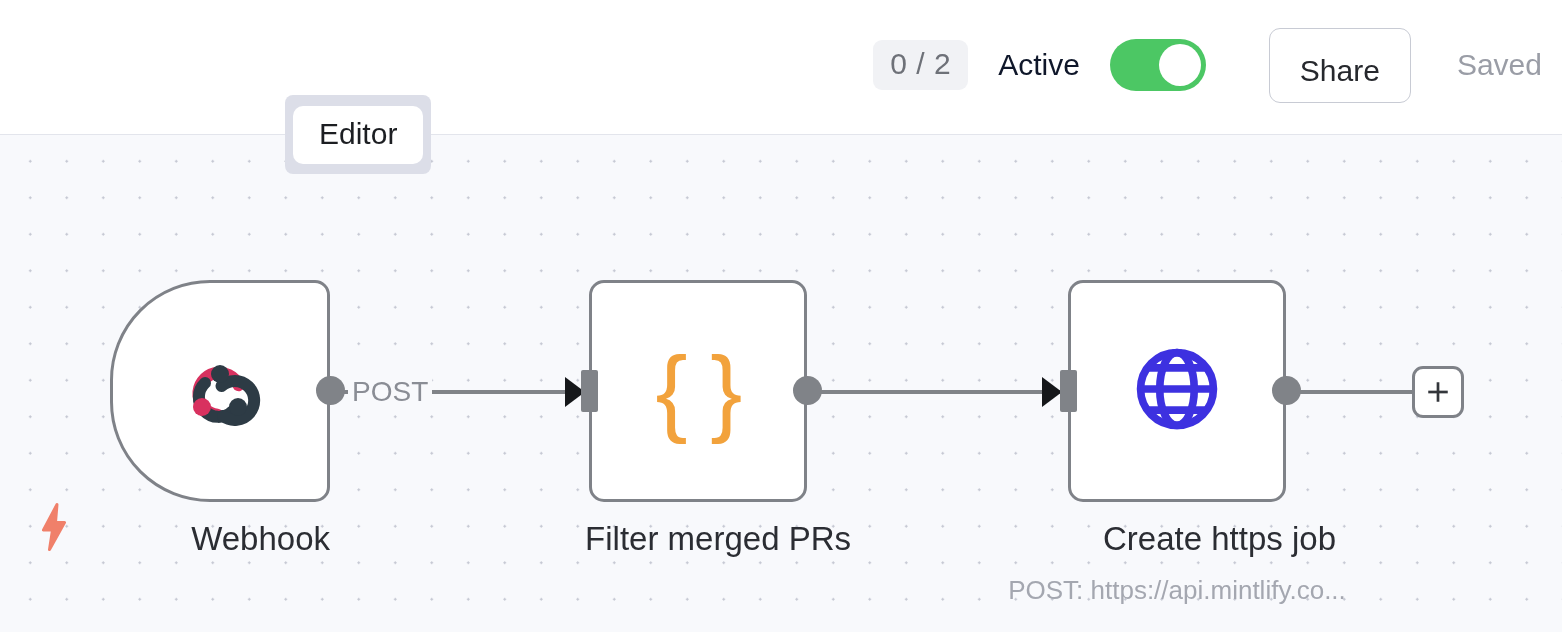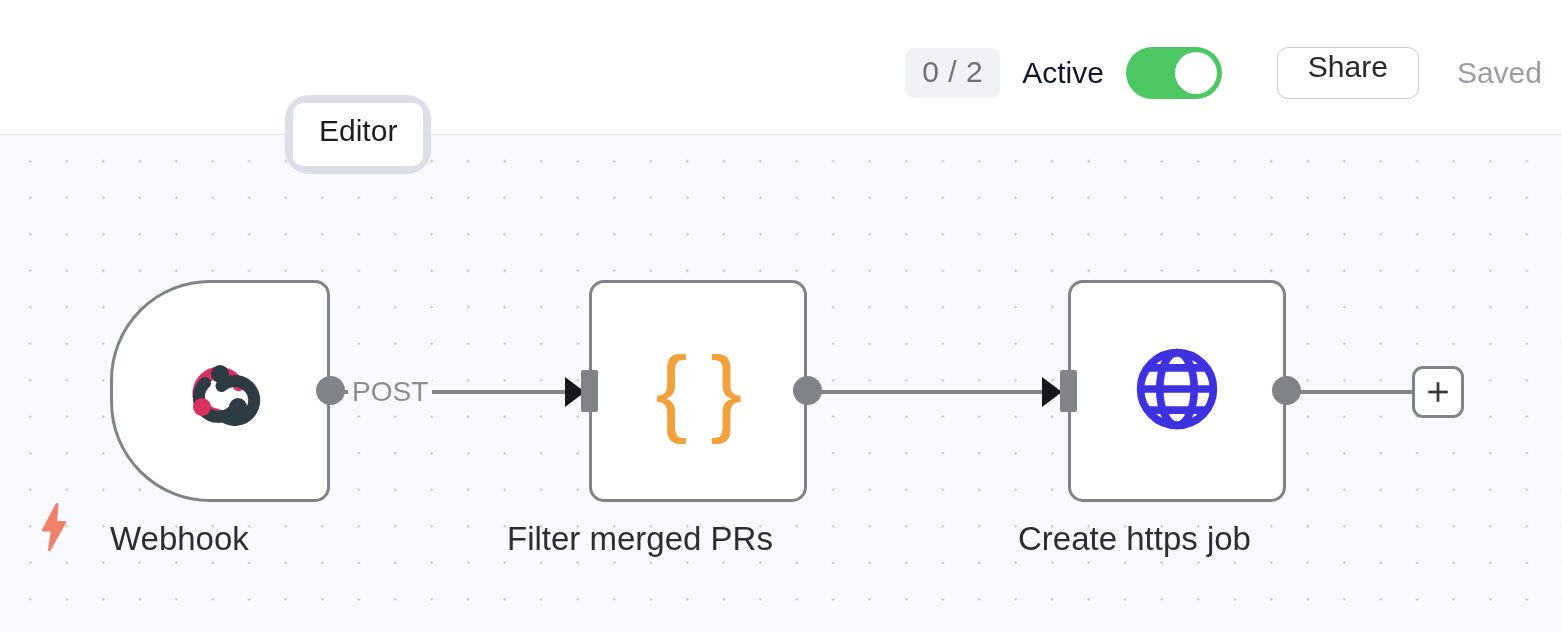--- a/index.html
+++ b/index.html
@@ -18,25 +18,25 @@
     position: absolute;
     top: 0; left: 0;
     width: 1562px; height: 135px;
     background: #ffffff;
     border-bottom: 1.5px solid #E3E5EC;
     box-sizing: border-box;
     z-index: 5;
   }
   #header-right {
     position: absolute;
-    right: 20px; top: 12px;
+    right: 20px; top: 4px;
     height: 122px;
     display: flex;
     align-items: center;
-    gap: 0px;
+    gap: 8px;
   }
   .run-badge {
     background: #F1F2F5;
     color: #6E7178;
     font-size: 30px;
     border-radius: 9px;
     padding: 9px 17px 11px 17px;
     line-height: 1;
     letter-spacing: .5px;
   }
@@ -60,41 +60,42 @@
     background: #ffffff;
     top: 5px; right: 5px;
   }
   .share-btn {
     margin-left: 55px;
     border: 1.5px solid #C8CBD4;
     border-radius: 11px;
     background: #ffffff;
     color: #26282D;
     font-size: 30px;
-    padding: 4px 30px 16px 30px;
+    padding: 27px 30px 16px 30px;
     line-height: 1;
     font-family: "Liberation Sans", sans-serif;
     cursor: pointer;
   }
   .saved-label {
     color: #9A9DA6;
     font-size: 30px;
     margin-left: 38px;
     text-align: center;
   }
 
   
   #tabbar {
     position: absolute;
     left: 285px; top: 95px;
     height: 79px;
     background: #DCDEE8;
-    border-radius: 24px;
+    border-radius: 8px;
     display: flex;
-    padding: 8px 8px;
+    align-items: center;
+    padding: 16px 8px;
     box-sizing: border-box;
     z-index: 20;
   }
   .tab {
     font-size: 30px;
     color: #5E6370;
     padding: 13px 26px 15px 26px;
     border-radius: 10px;
     line-height: 1;
     cursor: pointer;
@@ -129,21 +130,21 @@
     justify-content: center;
   }
   .node.trigger {
     border-radius: 100px 15px 15px 100px;
   }
   .node-label {
     position: absolute;
     font-size: 33px;
     color: #2B2D33;
     white-space: nowrap;
-    text-align: left;
+    text-align: right;
   }
   .node-sub {
     position: absolute;
     font-size: 26px;
     color: #A4A7B0;
     white-space: nowrap;
     text-align: center;
   }
 
   
@@ -270,36 +271,37 @@
     </span>
   </div>
   <div class="port-out" style="left:316px; top:241px;"></div>
   <div class="node-label" style="left:110px; top:385px; width:220px;">Webhook</div>
 
   <div class="node" style="left:589px; top:145px; width:218px; height:222px;">
     <span class="braces">{ }</span>
   </div>
   <div class="port-in" style="left:581px; top:235px;"></div>
   <div class="port-out" style="left:793px; top:241px;"></div>
-  <div class="node-label" style="left:507px; top:385px; width:318px;">Filter merged PRs</div>
+  <div class="node-label" style="left:533px; top:385px; width:318px;">Filter merged PRs</div>
 
   <div class="node" style="left:1068px; top:145px; width:218px; height:222px;">
     <span>
       <svg width="92" height="92" viewBox="0 0 48 48">
         <circle cx="24" cy="24" r="19" fill="none" stroke="#3D31E0" stroke-width="4"></circle>
         <ellipse cx="24" cy="24" rx="9" ry="19" fill="none" stroke="#3D31E0" stroke-width="4"></ellipse>
         <line x1="5" y1="24" x2="43" y2="24" stroke="#3D31E0" stroke-width="4"></line>
         <path d="M8.5 13 H39.5" stroke="#3D31E0" stroke-width="4" fill="none"></path>
         <path d="M8.5 35 H39.5" stroke="#3D31E0" stroke-width="4" fill="none"></path>
       </svg>
     </span>
   </div>
   <div class="port-in" style="left:1060px; top:235px;"></div>
   <div class="port-out" style="left:1272px; top:241px;"></div>
   <div class="node-label" style="left:1018px; top:385px; width:318px;">Create https job</div>
+  <div class="node-sub" style="left:953px; top:440px; width:448px;">POST: https://api.mintlify.co...</div>
 
   <div class="plus-btn" style="left: 1412px; top: 231px;">
     <svg width="26" height="26" viewBox="0 0 24 24">
       <line x1="12" y1="3" x2="12" y2="21" stroke="#33363B" stroke-width="2.5"></line>
       <line x1="3" y1="12" x2="21" y2="12" stroke="#33363B" stroke-width="2.5"></line>
     </svg>
   </div>
 </div>
 
 </body></html>

